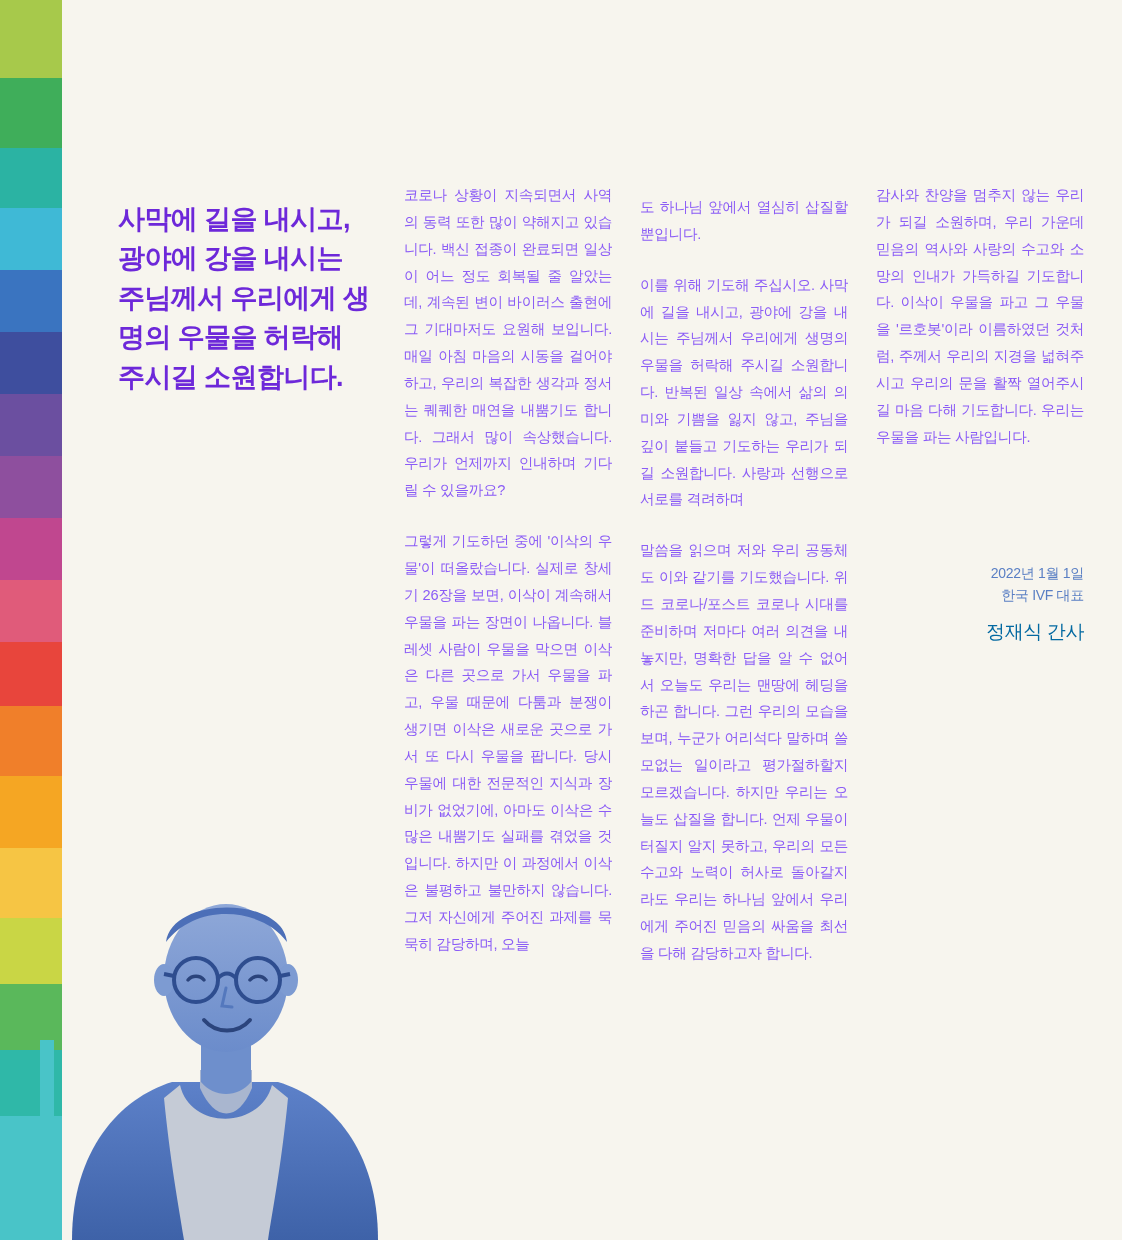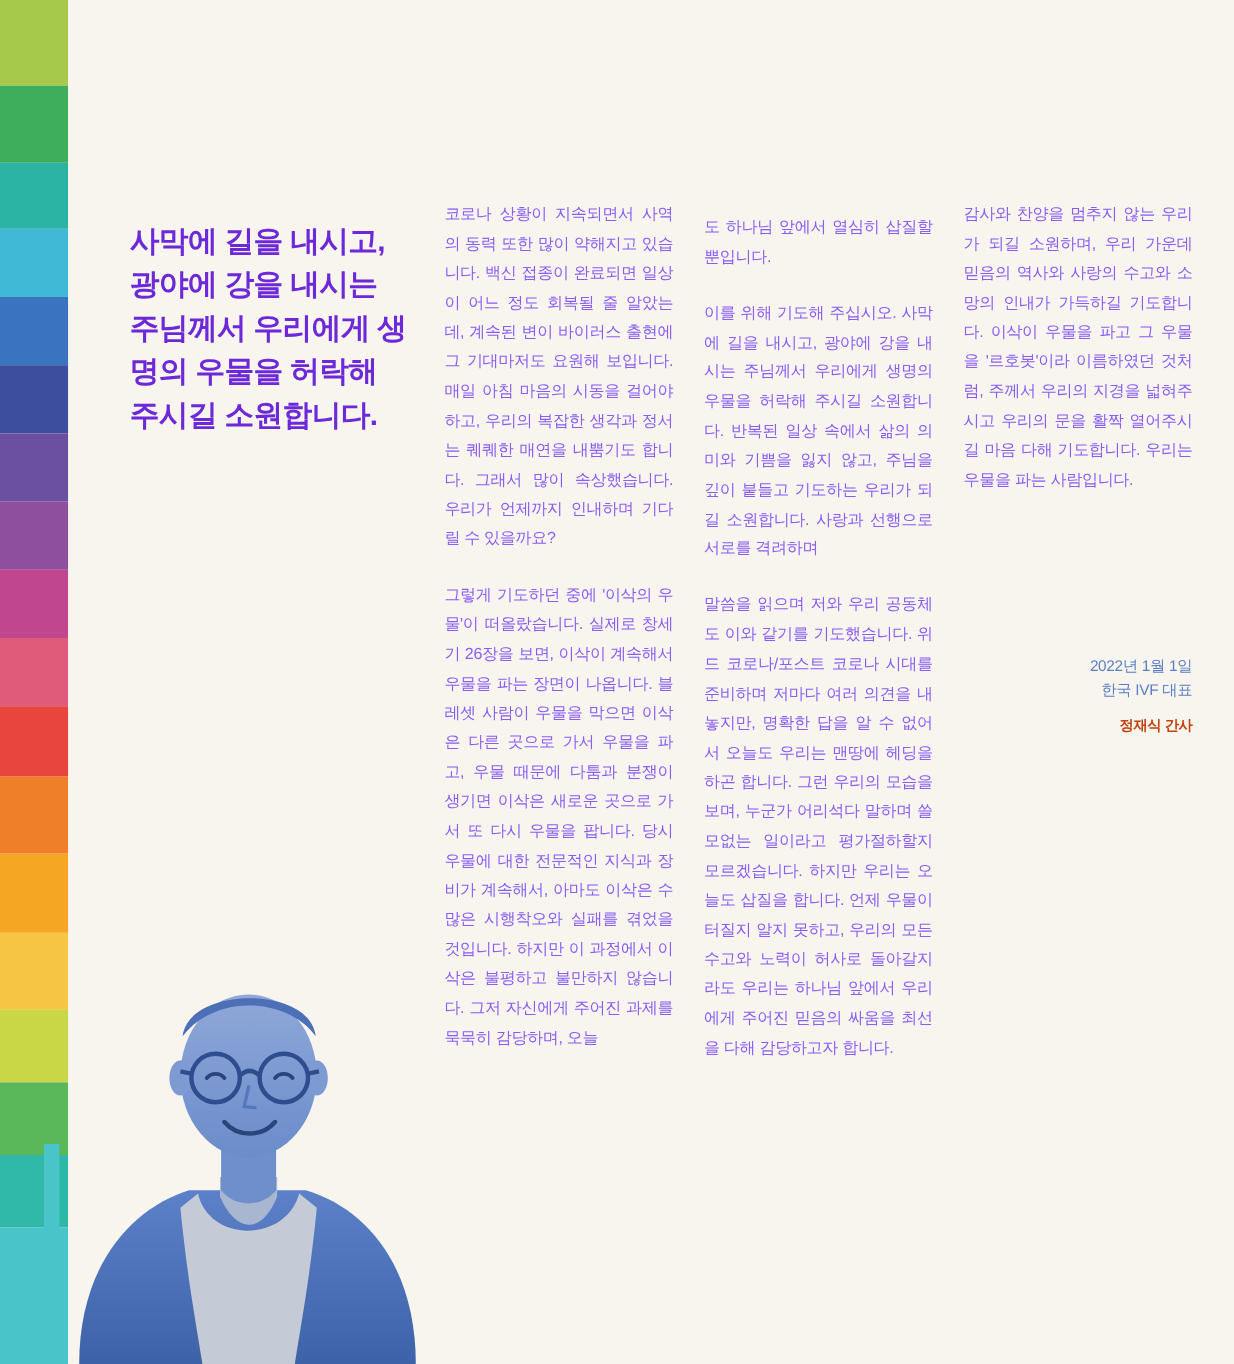--- a/index.html
+++ b/index.html
@@ -84,35 +84,35 @@
   #col-2 { left: 640px; margin-top: 12px; }
   #col-3 { left: 876px; }
   .col p {
     margin: 0 0 24px 0;
   }
 
   
   #signature {
     position: absolute;
     left: 876px;
-    top: 595px;
+    top: 563px;
     width: 208px;
     text-align: right;
   }
   #signature .sig-date,
   #signature .sig-org {
     color: #5a7fc4;
     font-size: 14px;
     line-height: 1.55;
     letter-spacing: -0.3px;
   }
   #signature .sig-name {
-    color: #c2410c;
-    font-size: 13px;
-    font-weight: bold;
+    color: #0369a1;
+    font-size: 19px;
+    font-weight: normal;
     margin-top: 13px;
     letter-spacing: -0.4px;
   }
 </style>
 </head>
 <body style="background: rgb(247, 245, 238);">
 
 <div id="stripe-column">
     <div class="stripe" style="top: 0px; height: 78px; background: rgb(167, 201, 75);"></div>
     <div class="stripe" style="top: 78px; height: 70px; background: rgb(63, 174, 90);"></div>
@@ -177,21 +177,21 @@
     <path d="M166 158 L162 176 L172 177" stroke="#5478bd" stroke-width="3" fill="none" stroke-linecap="round"></path>
 
     <path d="M144 190 C156 204 178 204 190 190" stroke="#2b447c" stroke-width="4" fill="none" stroke-linecap="round"></path>
   </svg>
 </div>
 
 <h1 id="headline">사막에 길을 내시고, 광야에 강을 내시는 주님께서 우리에게 생명의 우물을 허락해 주시길 소원합니다.</h1>
 
 <div class="col" id="col-1">
   <p>코로나 상황이 지속되면서 사역의 동력 또한 많이 약해지고 있습니다. 백신 접종이 완료되면 일상이 어느 정도 회복될 줄 알았는데, 계속된 변이 바이러스 출현에 그 기대마저도 요원해 보입니다. 매일 아침 마음의 시동을 걸어야 하고, 우리의 복잡한 생각과 정서는 퀘퀘한 매연을 내뿜기도 합니다. 그래서 많이 속상했습니다. 우리가 언제까지 인내하며 기다릴 수 있을까요?</p>
-  <p>그렇게 기도하던 중에 '이삭의 우물'이 떠올랐습니다. 실제로 창세기 26장을 보면, 이삭이 계속해서 우물을 파는 장면이 나옵니다. 블레셋 사람이 우물을 막으면 이삭은 다른 곳으로 가서 우물을 파고, 우물 때문에 다툼과 분쟁이 생기면 이삭은 새로운 곳으로 가서 또 다시 우물을 팝니다. 당시 우물에 대한 전문적인 지식과 장비가 계속해서, 아마도 이삭은 수많은 시행착오와 실패를 겪었을 것입니다. 하지만 이 과정에서 이삭은 불평하고 불만하지 않습니다. 그저 자신에게 주어진 과제를 묵묵히 감당하며, 오늘</p>
+  <p>그렇게 기도하던 중에 '이삭의 우물'이 떠올랐습니다. 실제로 창세기 26장을 보면, 이삭이 계속해서 우물을 파는 장면이 나옵니다. 블레셋 사람이 우물을 막으면 이삭은 다른 곳으로 가서 우물을 파고, 우물 때문에 다툼과 분쟁이 생기면 이삭은 새로운 곳으로 가서 또 다시 우물을 팝니다. 당시 우물에 대한 전문적인 지식과 장비가 없었기에, 아마도 이삭은 수많은 내뿜기도 실패를 겪었을 것입니다. 하지만 이 과정에서 이삭은 불평하고 불만하지 않습니다. 그저 자신에게 주어진 과제를 묵묵히 감당하며, 오늘</p>
 </div>
 
 <div class="col" id="col-2">
   <p>도 하나님 앞에서 열심히 삽질할 뿐입니다.</p>
   <p>이를 위해 기도해 주십시오. 사막에 길을 내시고, 광야에 강을 내시는 주님께서 우리에게 생명의 우물을 허락해 주시길 소원합니다. 반복된 일상 속에서 삶의 의미와 기쁨을 잃지 않고, 주님을 깊이 붙들고 기도하는 우리가 되길 소원합니다. 사랑과 선행으로 서로를 격려하며</p>
   <p>말씀을 읽으며 저와 우리 공동체도 이와 같기를 기도했습니다. 위드 코로나/포스트 코로나 시대를 준비하며 저마다 여러 의견을 내놓지만, 명확한 답을 알 수 없어서 오늘도 우리는 맨땅에 헤딩을 하곤 합니다. 그런 우리의 모습을 보며, 누군가 어리석다 말하며 쓸모없는 일이라고 평가절하할지 모르겠습니다. 하지만 우리는 오늘도 삽질을 합니다. 언제 우물이 터질지 알지 못하고, 우리의 모든 수고와 노력이 허사로 돌아갈지라도 우리는 하나님 앞에서 우리에게 주어진 믿음의 싸움을 최선을 다해 감당하고자 합니다.</p>
 </div>
 
 <div class="col" id="col-3">
   <p>감사와 찬양을 멈추지 않는 우리가 되길 소원하며, 우리 가운데 믿음의 역사와 사랑의 수고와 소망의 인내가 가득하길 기도합니다. 이삭이 우물을 파고 그 우물을 '르호봇'이라 이름하였던 것처럼, 주께서 우리의 지경을 넓혀주시고 우리의 문을 활짝 열어주시길 마음 다해 기도합니다. 우리는 우물을 파는 사람입니다.</p>

